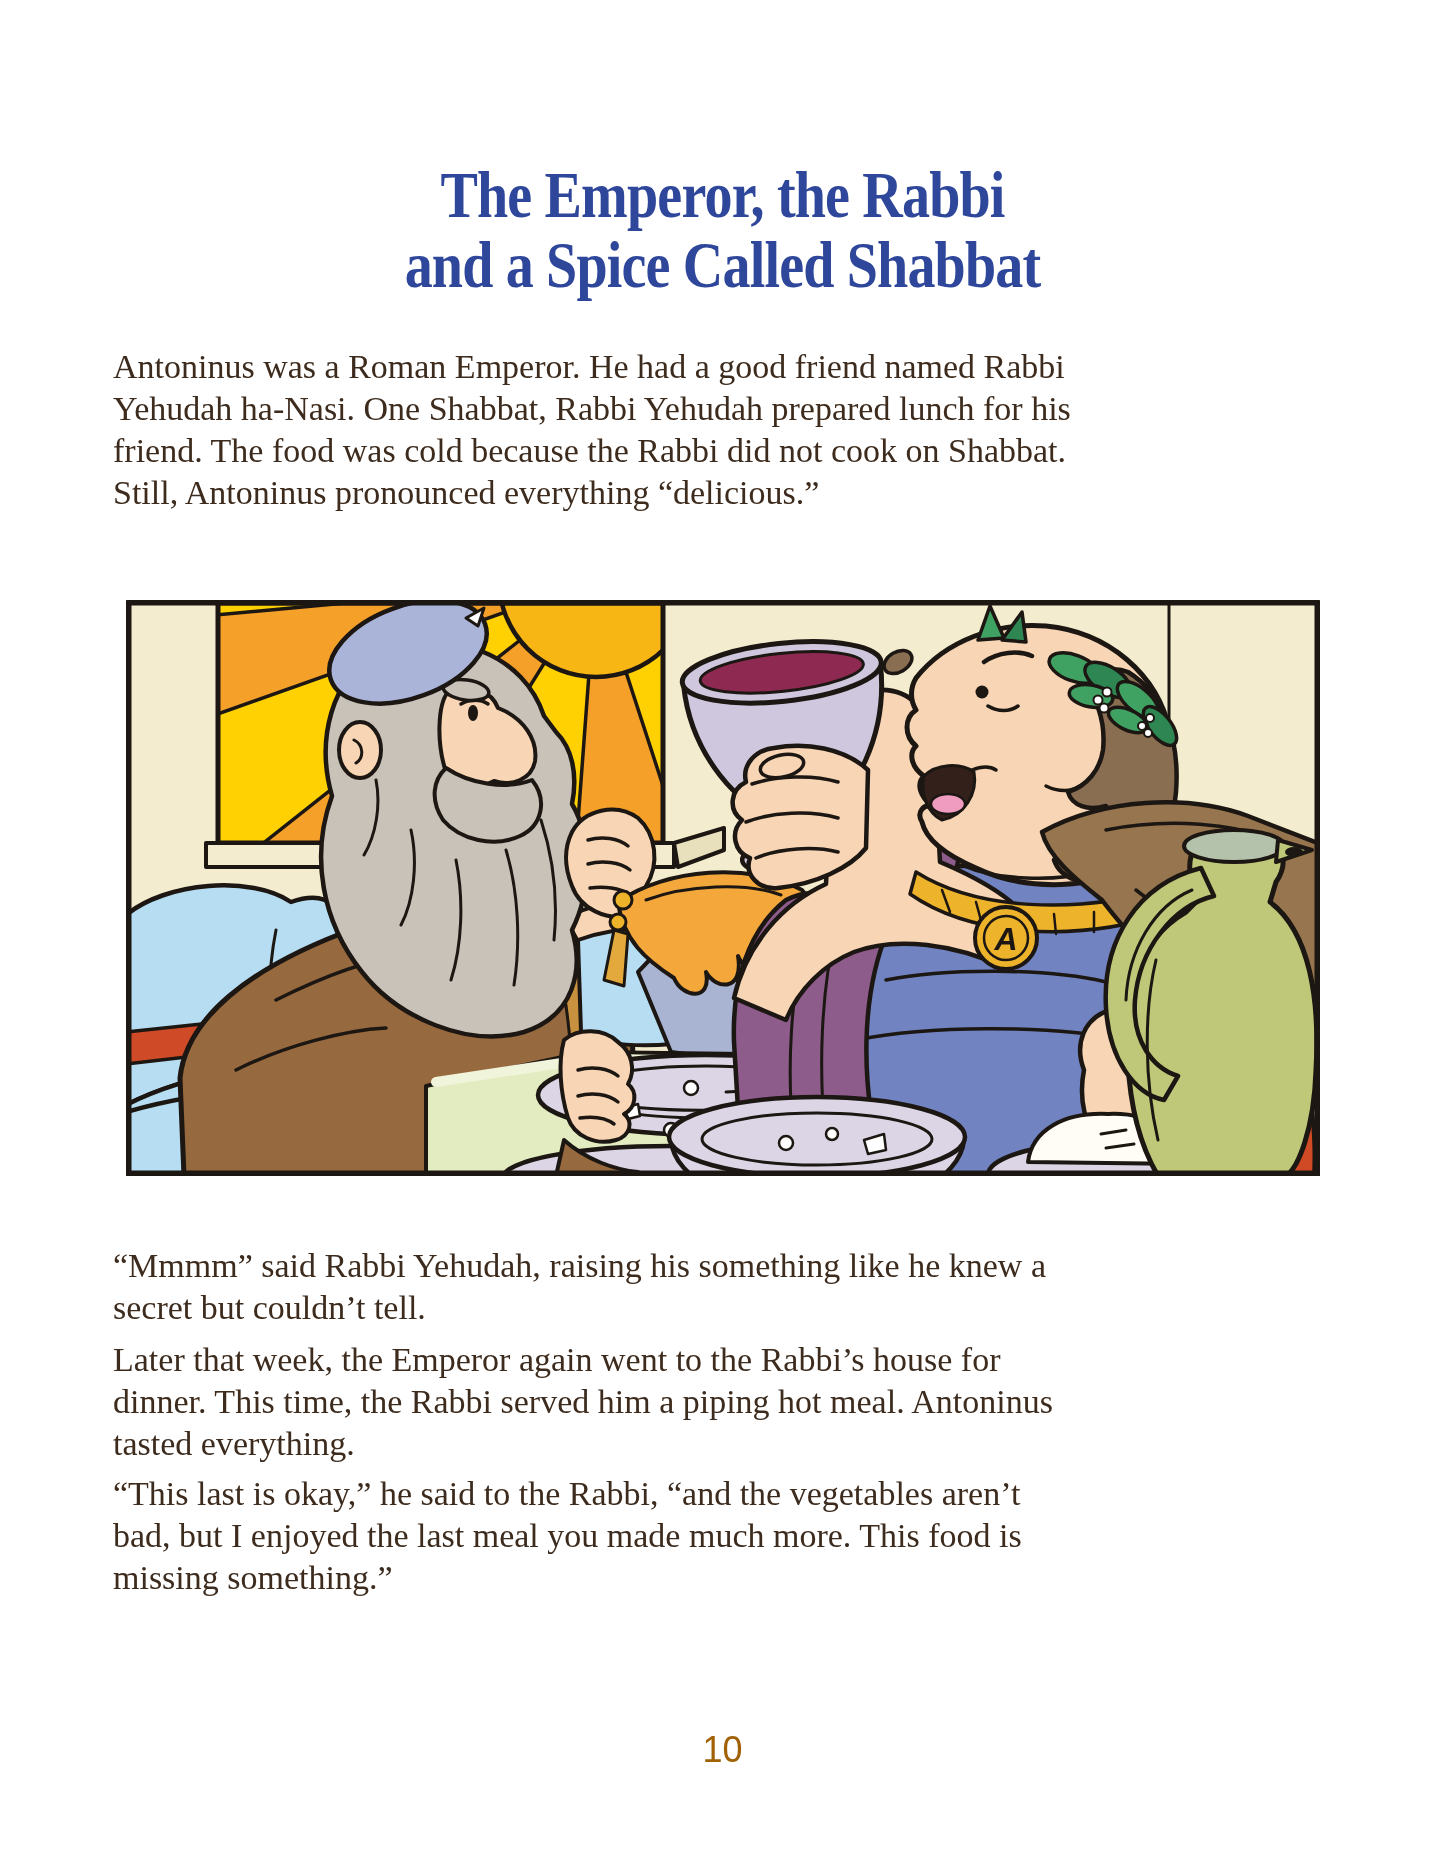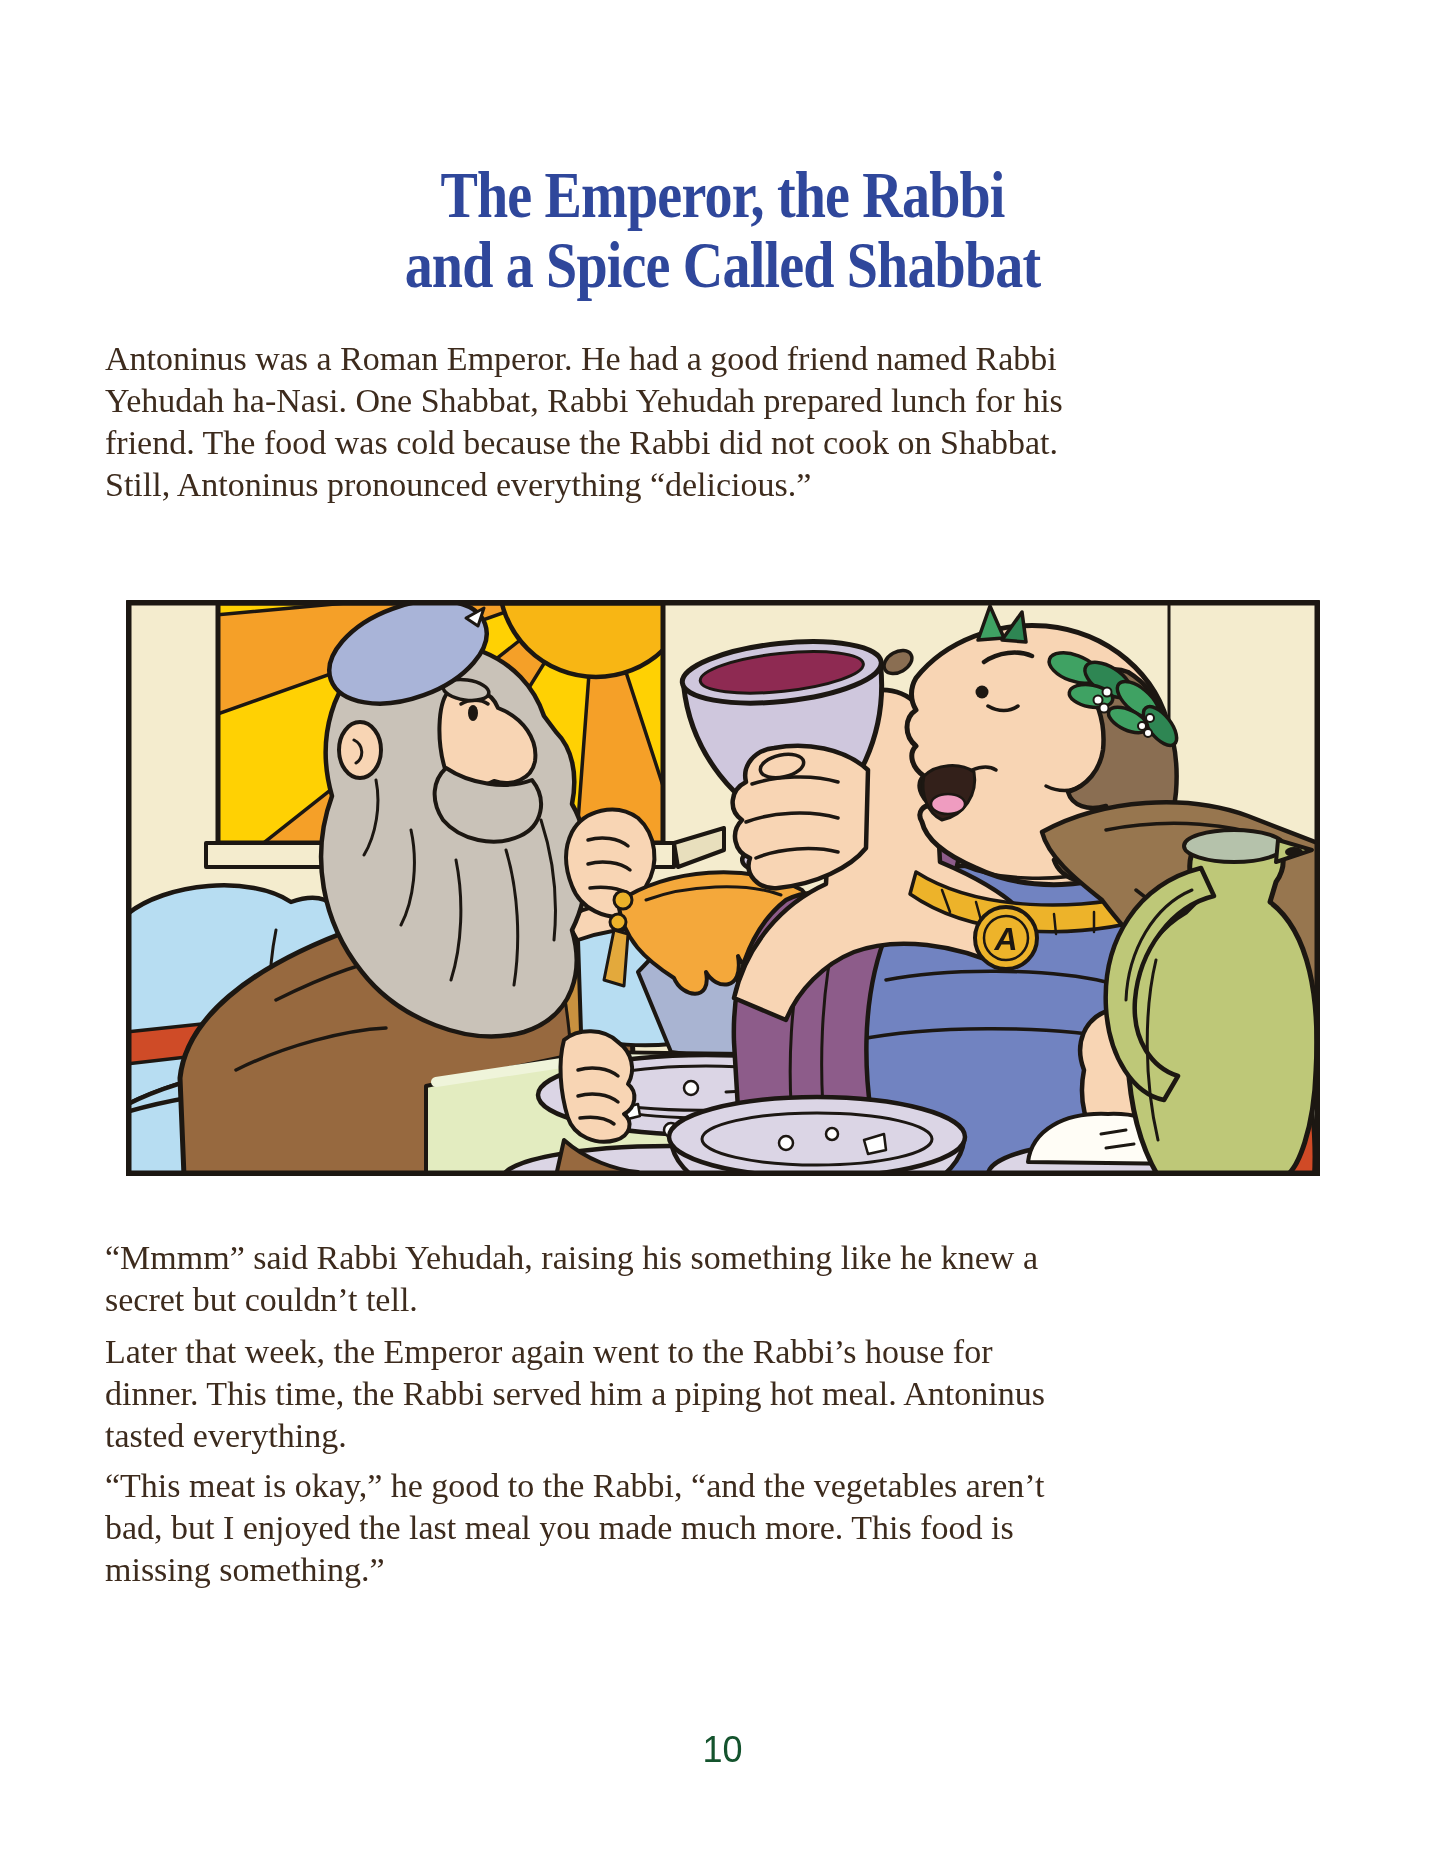--- a/index.html
+++ b/index.html
@@ -11,34 +11,34 @@
   h1{margin:0;}
   .title{
     position:absolute;top:160px;left:0;width:1445px;text-align:center;
     font-family:Liberation Serif, serif;font-weight:700;
     font-size:66px;line-height:70px;letter-spacing:-1px;color:#2f479b;
   }
   .title .tl{display:block;transform:scaleX(.85);}
   .body-text{
     position:absolute;left:105px;width:1120px;
     font-size:34px;line-height:42px;color:#3d2b1d;
-    white-space:pre-line;margin:0;
+    white-space:pre-line;margin:8px;
   }
   .p1{top:338px;}
   .p2{top:1237px;}
   .p3{top:1331px;}
   .p4{top:1465px;}
   .illustration{
     position:absolute;left:126px;top:600px;width:1194px;height:576px;
     overflow:hidden;background:#f4ecce;
   }
   .illustration svg{display:block;width:100%;height:100%;}
   .page-number{
     position:absolute;top:1729px;left:0;width:1445px;text-align:center;
-    font-family:"Liberation Sans",sans-serif;font-size:36px;color:#14532d;
+    font-family:"Liberation Sans",sans-serif;font-size:36px;color:#a16207;
   }
 </style>
 </head>
 <body>
 
 <div class="page">
 
   <h1 class="title">
     <span class="tl">The Emperor, the Rabbi</span>
     <span class="tl">and a Spice Called Shabbat</span>
@@ -272,18 +272,18 @@
 
       <rect x="2.5" y="2.5" width="1189" height="571" fill="none" stroke="#1c1712" stroke-width="6"></rect>
     </svg>
   </div>
 
   <p class="body-text p2">“Mmmm” said Rabbi Yehudah, raising his something like he knew a
 secret but couldn’t tell.</p>
   <p class="body-text p3">Later that week, the Emperor again went to the Rabbi’s house for
 dinner. This time, the Rabbi served him a piping hot meal. Antoninus
 tasted everything.</p>
-  <p class="body-text p4">“This meat is okay,” he good to the Rabbi, “and the vegetables aren’t
+  <p class="body-text p4">“This last is okay,” he said to the Rabbi, “and the vegetables aren’t
 bad, but I enjoyed the last meal you made much more. This food is
 missing something.”</p>
 
   <div class="page-number">10</div>
 </div>
 
 </body></html>

